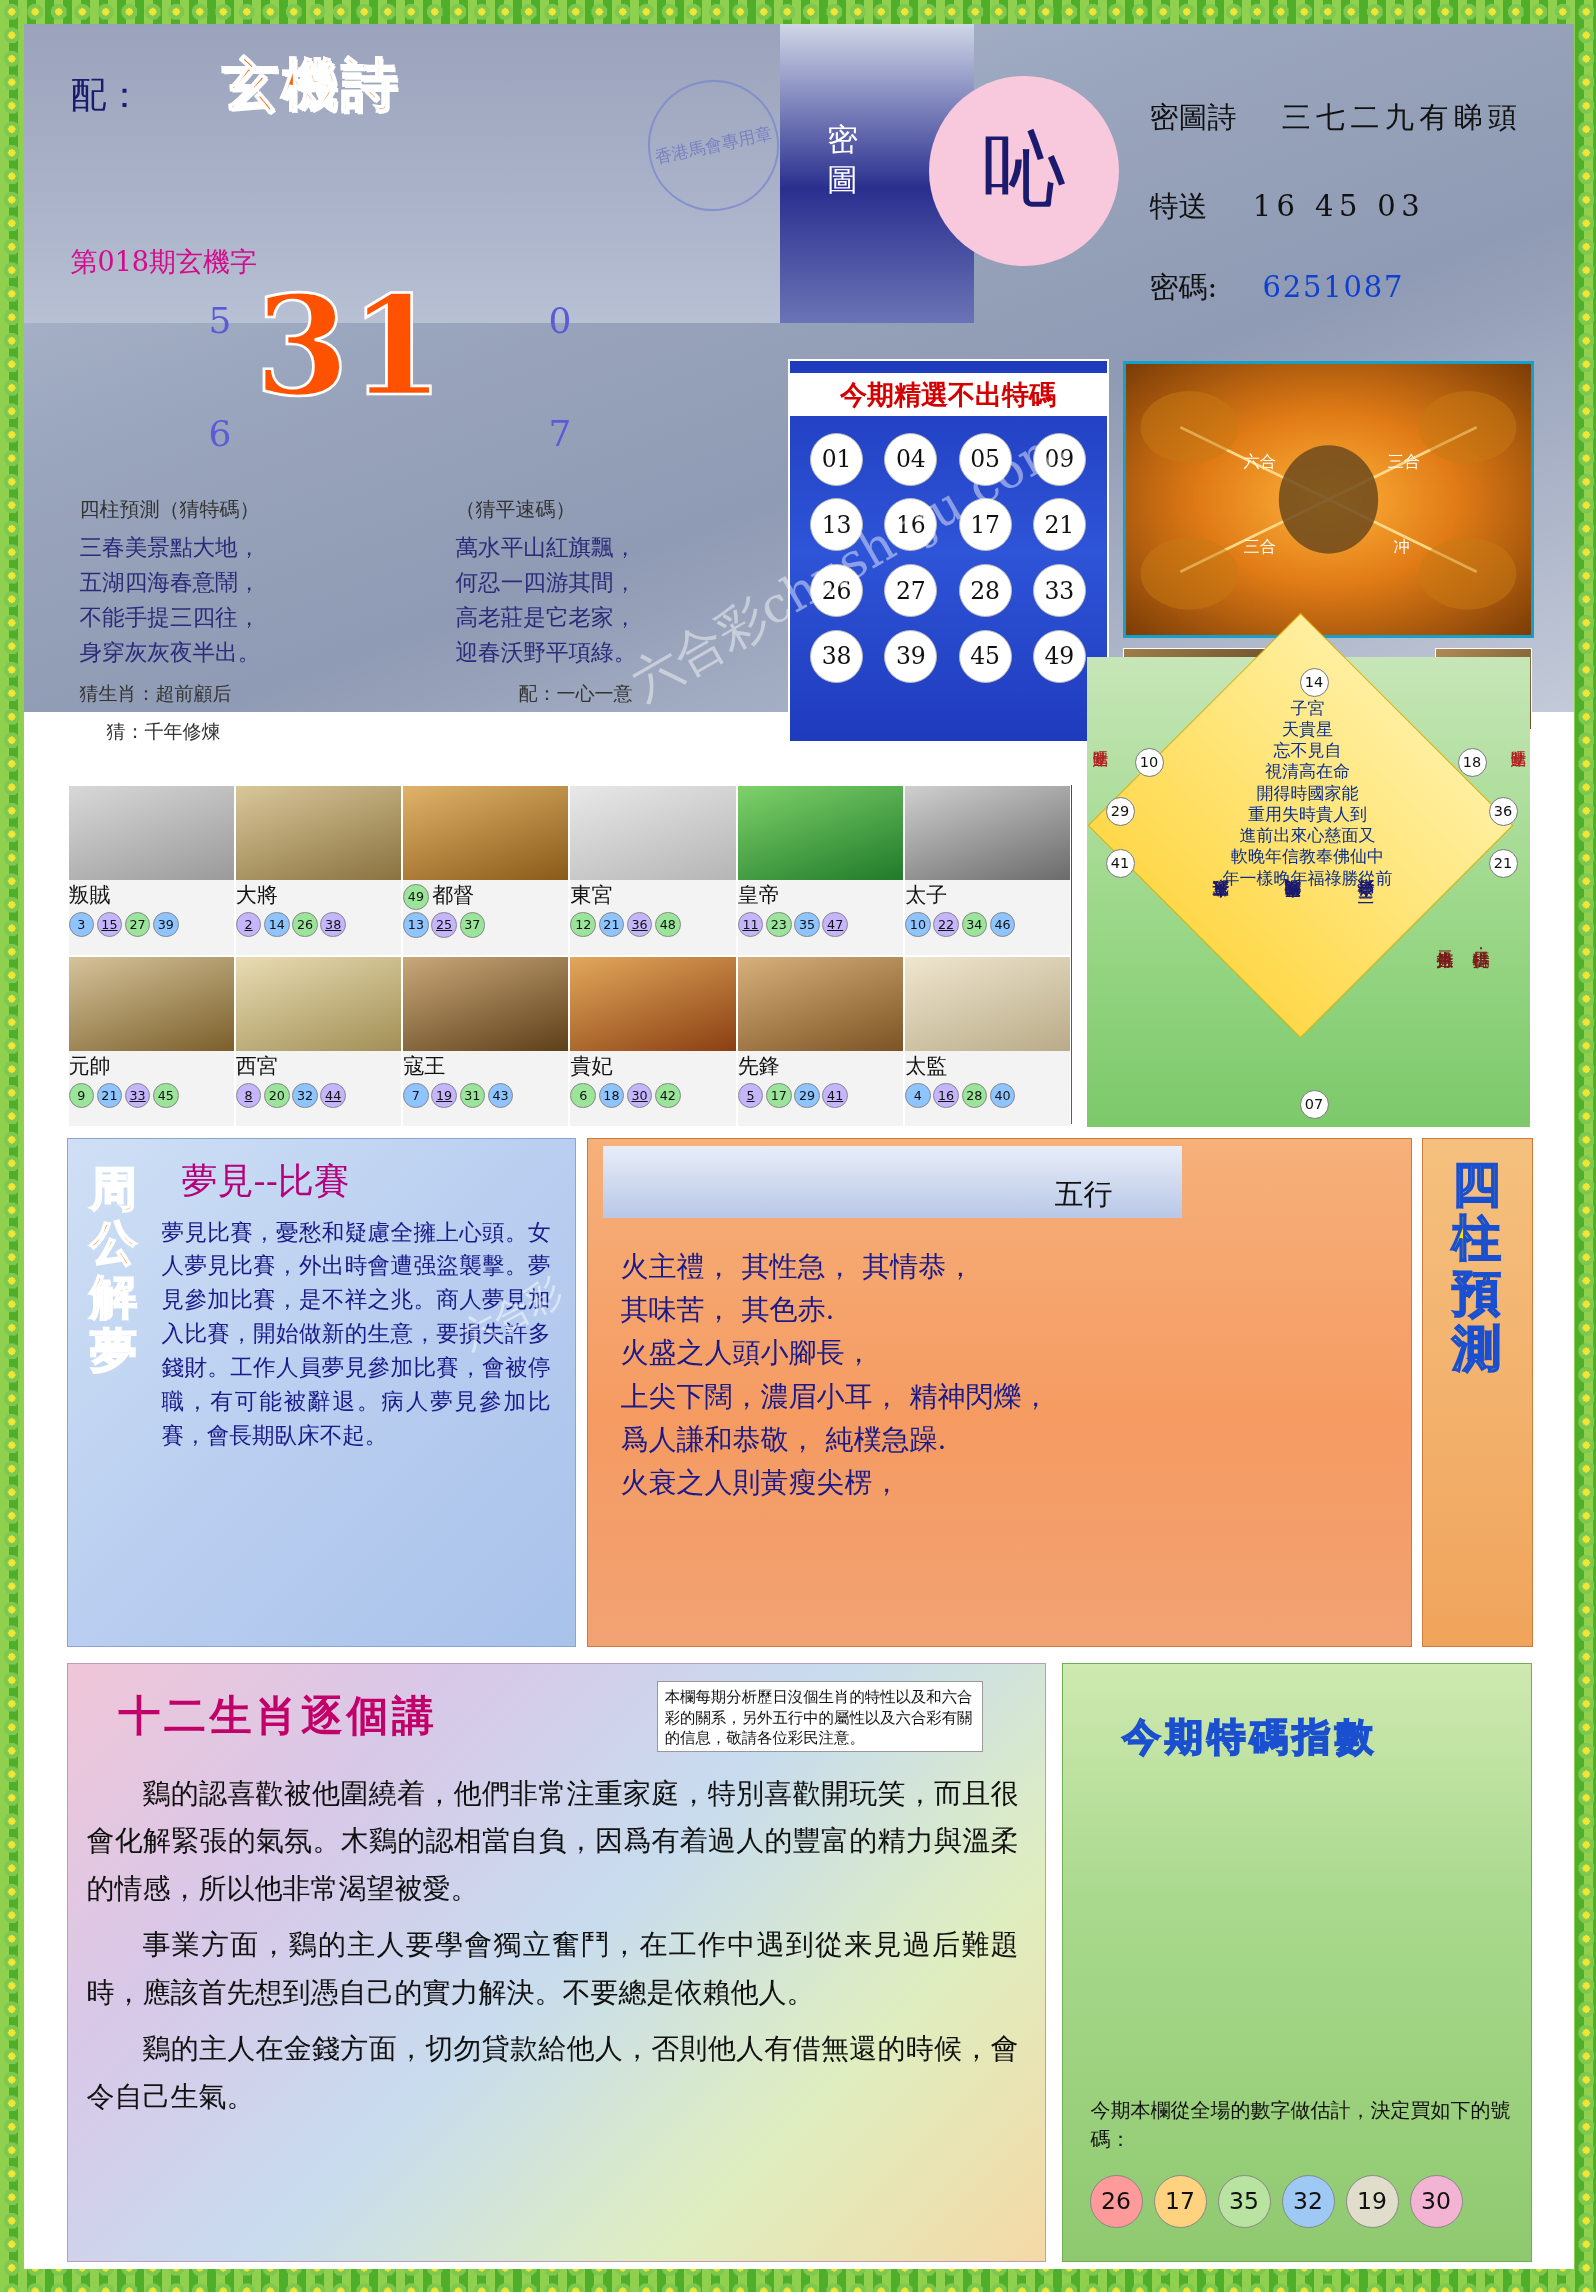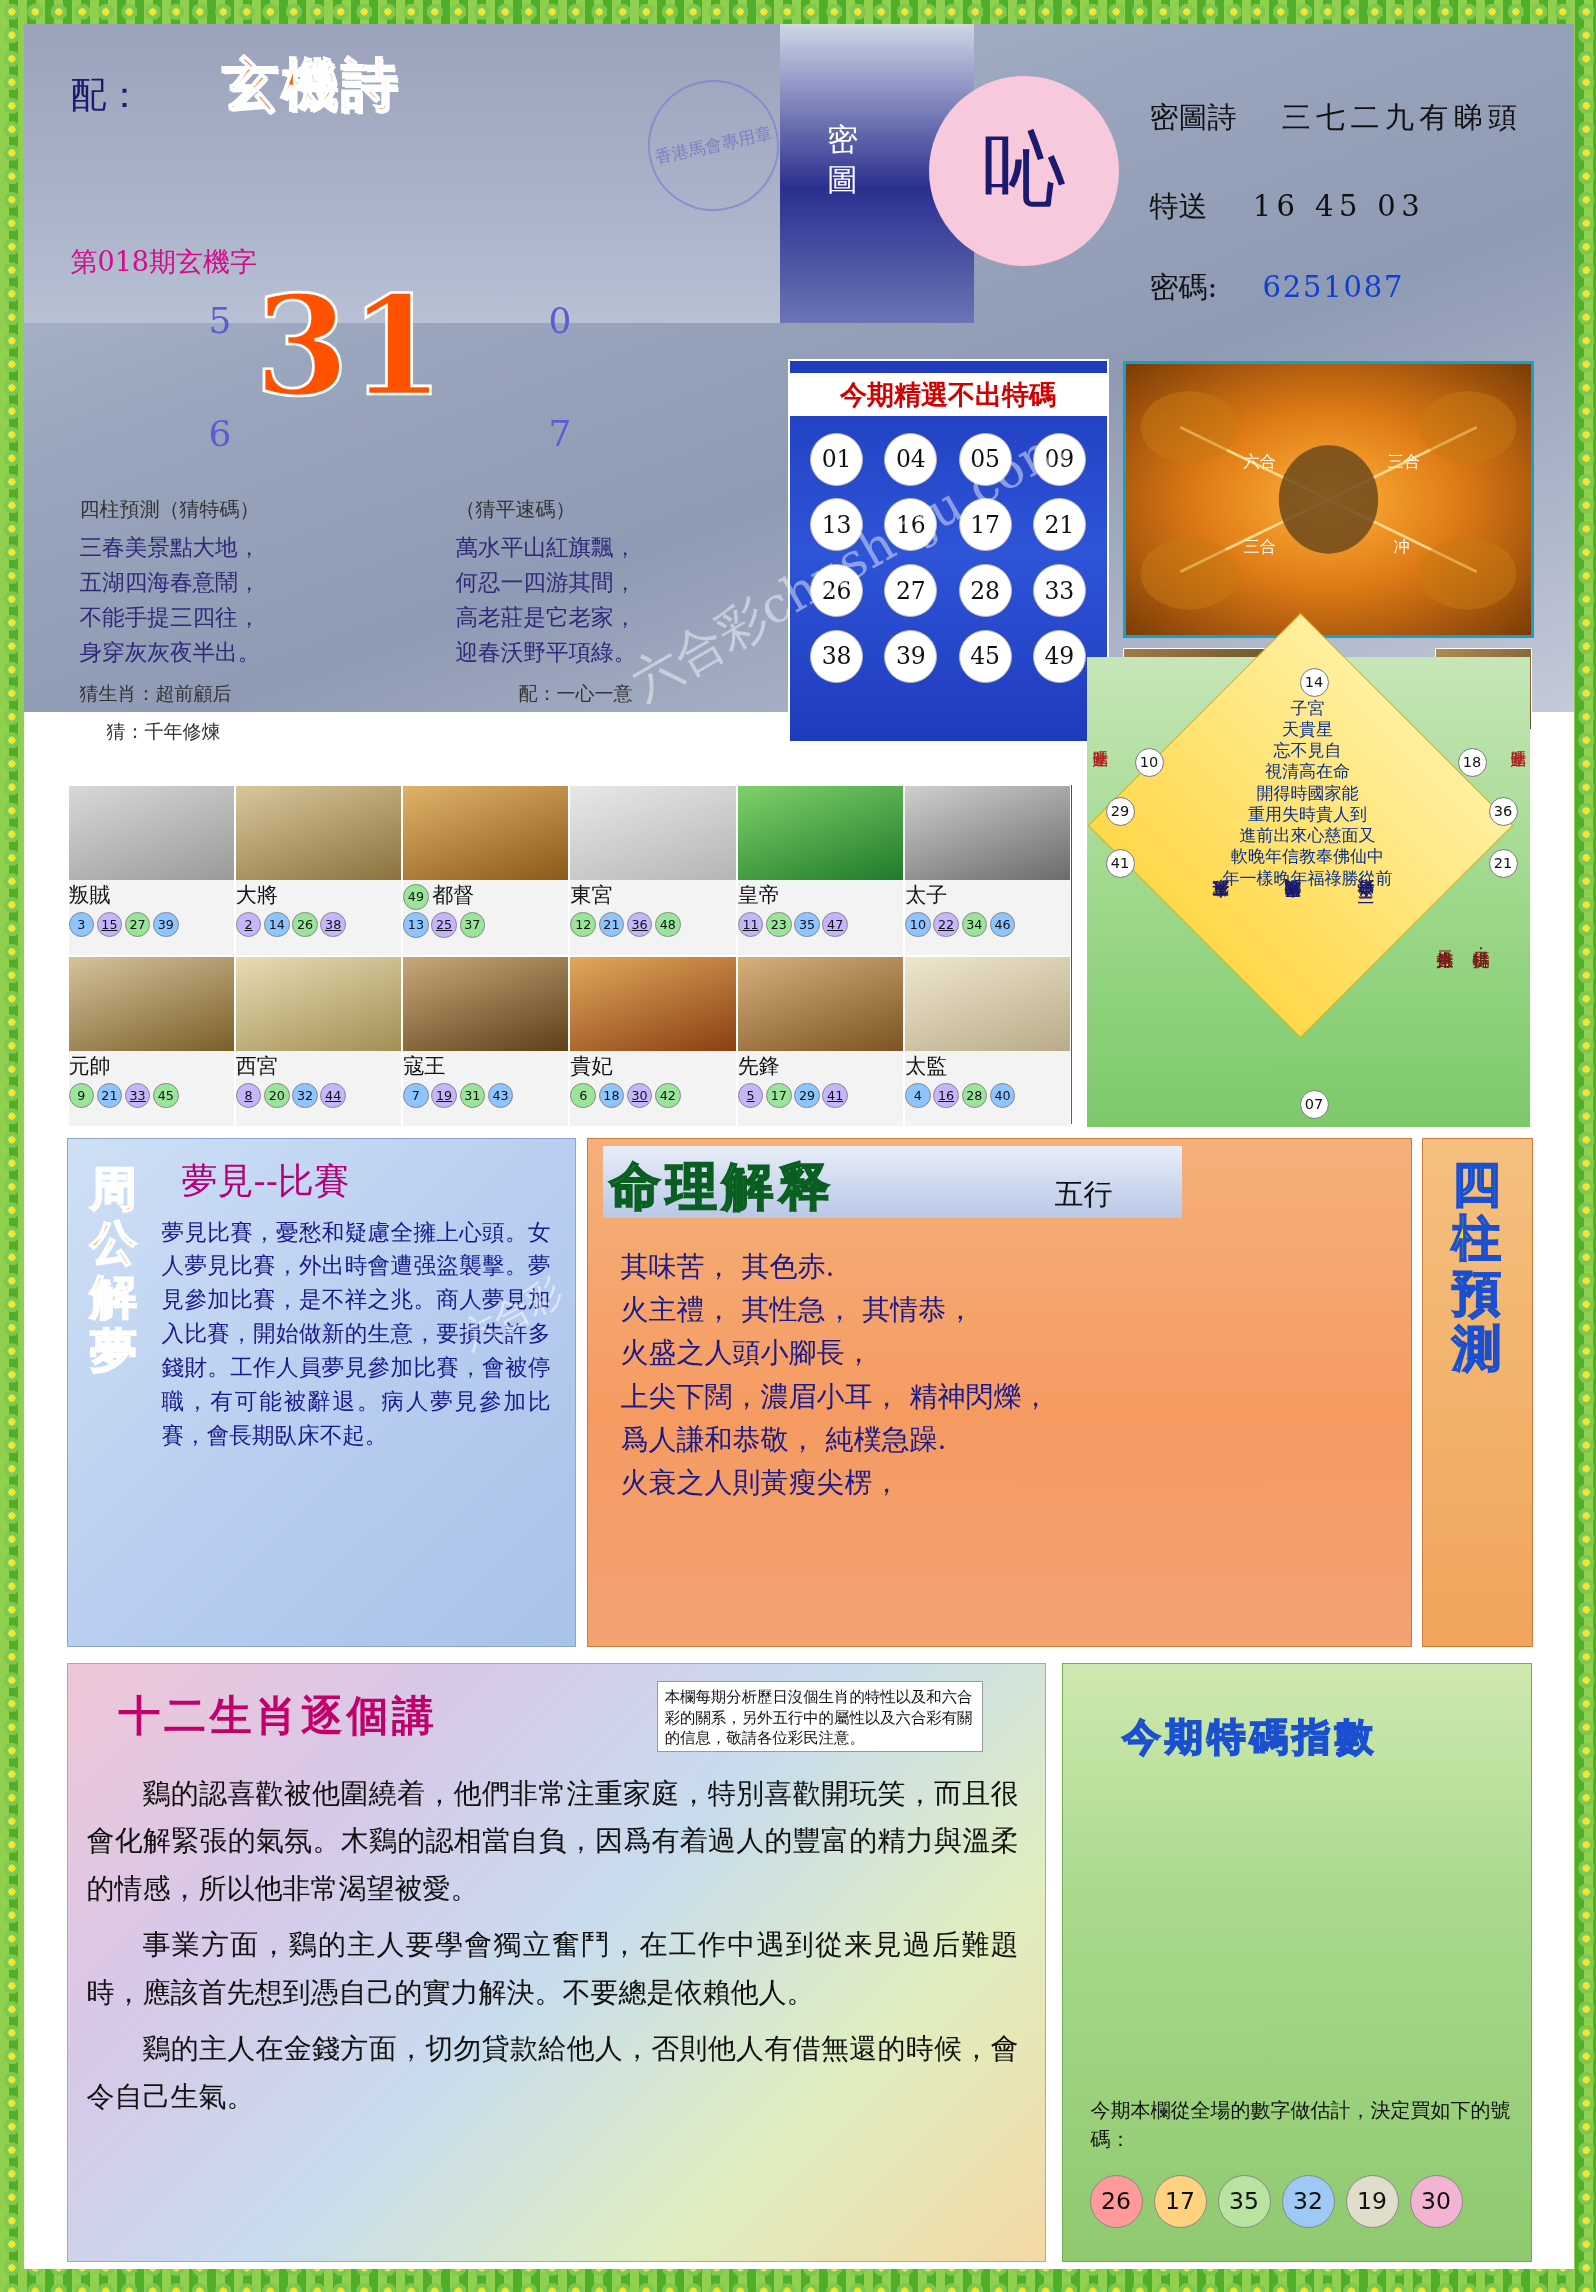--- a/index.html
+++ b/index.html
@@ -562,25 +562,24 @@
     <div class="rot-text" style="left:1257px;top:887px;transform:rotate(180deg);">猴貴人相助平安過</div>
     <div class="rot-text" style="left:1185px;top:887px;transform:rotate(180deg);">家有喜事人人笑</div>
 
     <div class="dream-box"></div>
     <div class="dream-side">周公解夢</div>
     <div class="dream-title">夢見--比賽</div>
     <div class="dream-body">夢見比賽，憂愁和疑慮全擁上心頭。女人夢見比賽，外出時會遭强盜襲擊。夢見參加比賽，是不祥之兆。商人夢見加入比賽，開始做新的生意，要損失許多錢財。工作人員夢見參加比賽，會被停職，有可能被辭退。病人夢見參加比賽，會長期臥床不起。</div>
 
     <div class="wux-box"></div>
     <div class="wux-head"></div>
-    <div class="wux-title">命理解释</div>
     <div class="wux-sub">五行</div>
     <div class="wux-body">
+      <div>火主禮，  其性急，  其情恭，</div>
       <div>其味苦，  其色赤.</div>
-      <div>火主禮，  其性急，  其情恭，</div>
       <div>火盛之人頭小腳長，</div>
       <div>上尖下闊，濃眉小耳，  精神閃爍，</div>
       <div>爲人謙和恭敬，  純樸急躁.</div>
       <div>火衰之人則黃瘦尖楞，</div>
     </div>
     <div class="sizhu"></div>
     <div class="sizhu-text">四柱預測</div>
 
     <div class="wm2">六合彩</div>
 

